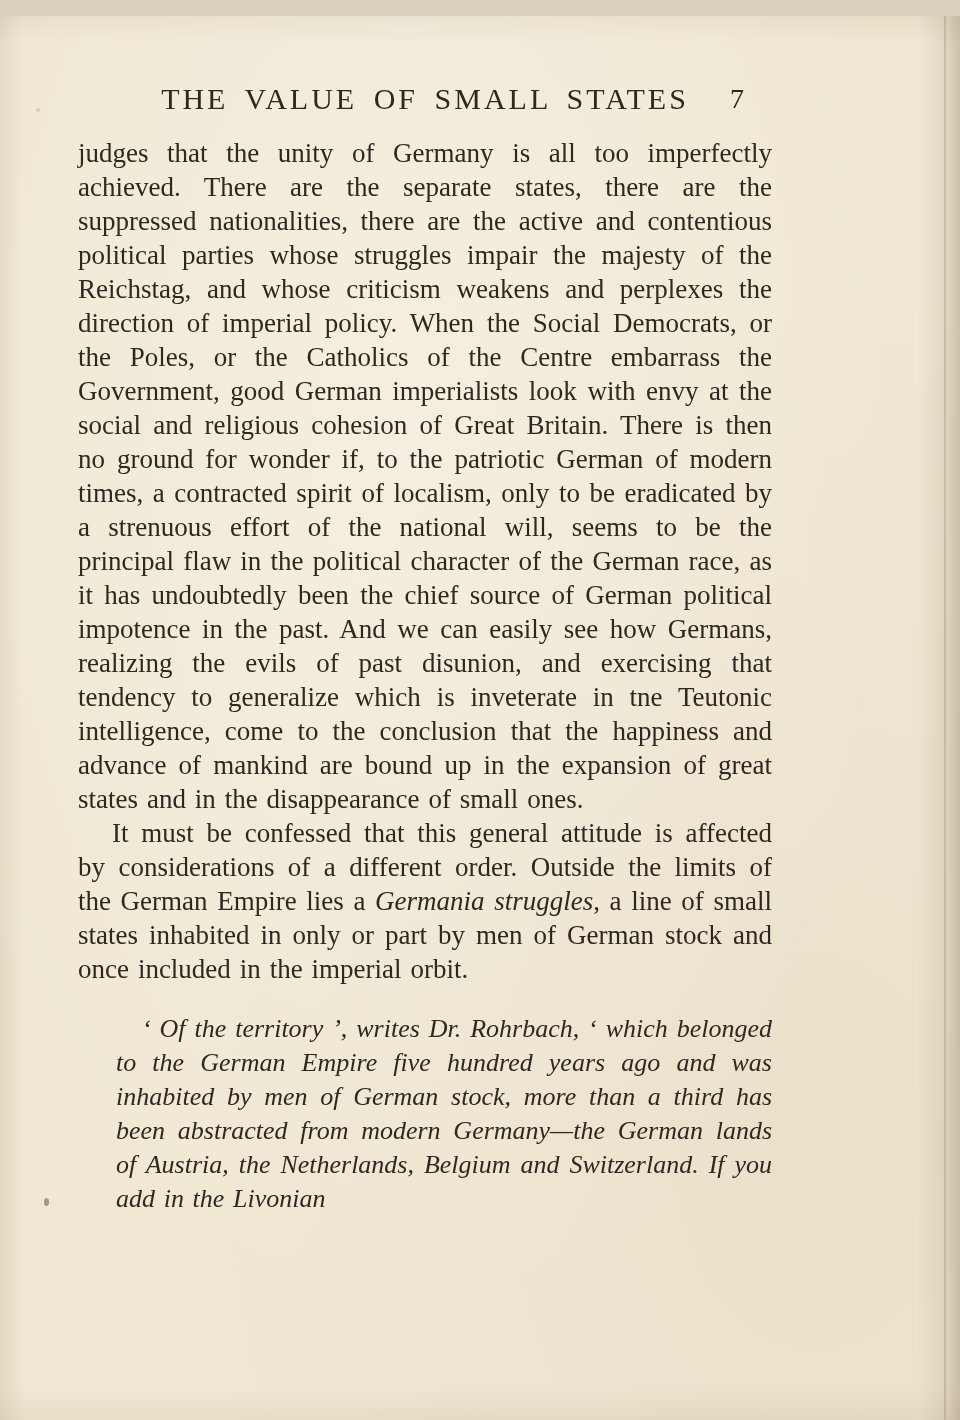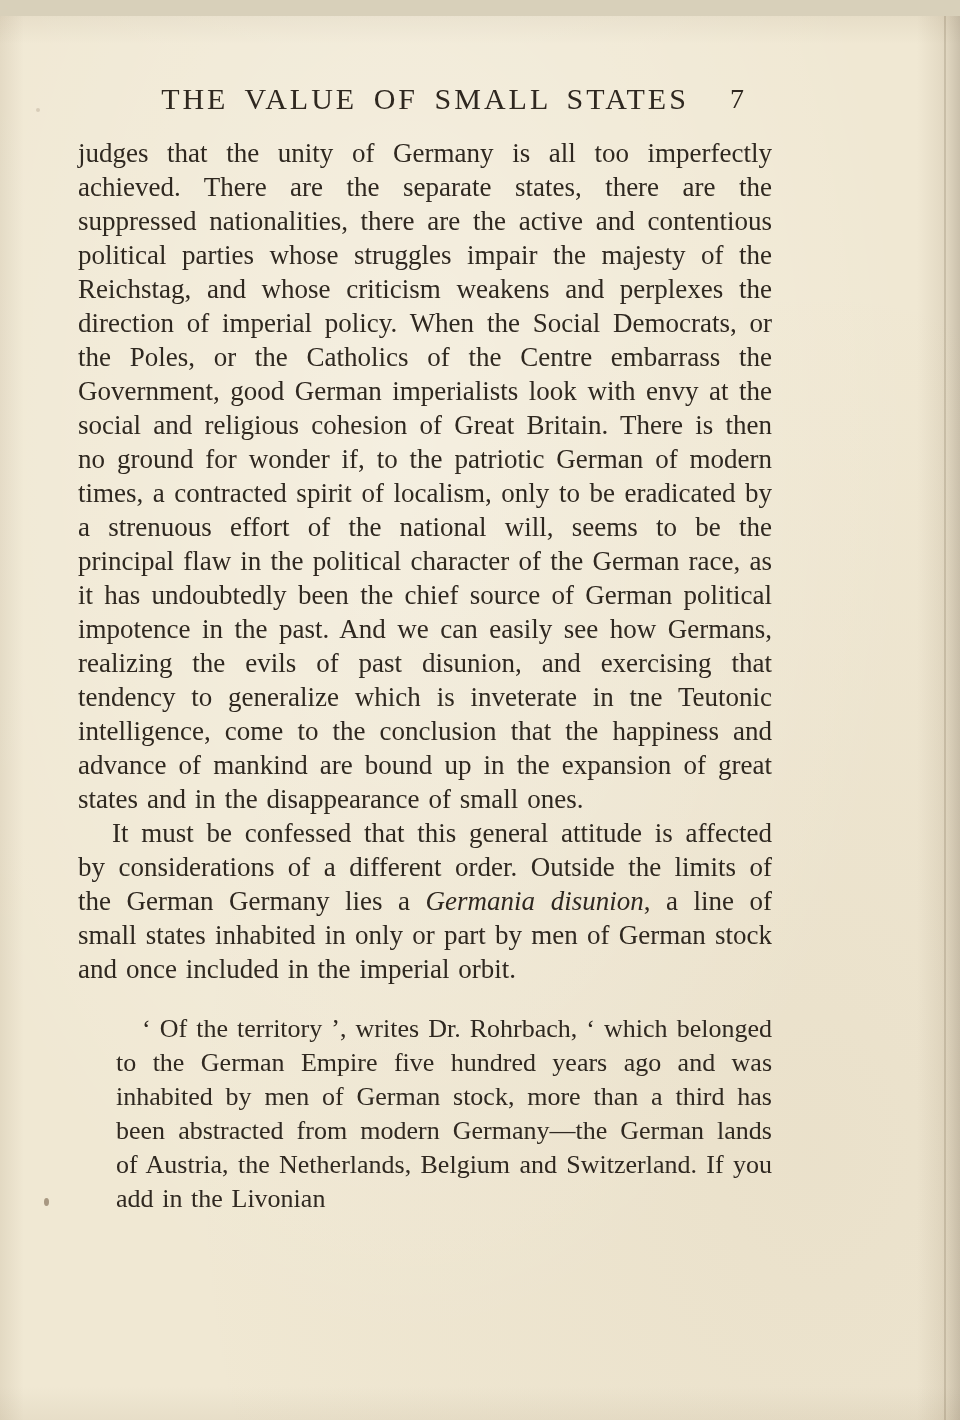--- a/index.html
+++ b/index.html
@@ -73,36 +73,37 @@
   }
   .para.no-indent { text-indent: 0; }
   .para.indent   { text-indent: 34px; }
   .para.quote {
     margin-top: 26px;
     margin-left: 38px;
     width: 656px;
     text-indent: 26px;
     font-size: 26px;
     line-height: 34px;
+    font-style: italic;
   }
   em { font-style: italic; }
 </style>
 </head>
 <body>
 
 <div class="page">
   <div class="page-edge-line"></div>
   <div class="blemish b1"></div>
   <div class="blemish b2"></div>
 
   <div class="header">
     <span class="running-title">THE VALUE OF SMALL STATES</span>
     <span class="page-number">7</span>
   </div>
 
   <div class="text-block">
     <p class="para no-indent">judges that the unity of Germany is all too imperfectly achieved. There are the separate states, there are the suppressed nationalities, there are the active and contentious political parties whose struggles impair the majesty of the Reichstag, and whose criticism weakens and perplexes the direction of imperial policy. When the Social Democrats, or the Poles, or the Catholics of the Centre embarrass the Government, good German imperialists look with envy at the social and religious cohesion of Great Britain. There is then no ground for wonder if, to the patriotic German of modern times, a contracted spirit of localism, only to be eradicated by a strenuous effort of the national will, seems to be the principal flaw in the political character of the German race, as it has undoubtedly been the chief source of German political impotence in the past. And we can easily see how Germans, realizing the evils of past disunion, and exercising that tendency to generalize which is inveterate in tne Teutonic intelligence, come to the conclusion that the happiness and advance of mankind are bound up in the expansion of great states and in the disappearance of small ones.</p>
 
-    <p class="para indent"><span>It must be confessed that this general attitude is affected by considerations of a different order. Outside the limits of the German Germany lies a </span><em>Germania disunion</em><span>, a line of small states inhabited in only or part by men of German stock and once included in the imperial orbit.</span></p>
+    <p class="para indent"><span>It must be confessed that this general attitude is affected by considerations of a different order. Outside the limits of the German Empire lies a </span><em>Germania struggles</em><span>, a line of small states inhabited in only or part by men of German stock and once included in the imperial orbit.</span></p>
 
     <p class="para quote">‘ Of the territory ’, writes Dr. Rohrbach, ‘ which belonged to the German Empire five hundred years ago and was inhabited by men of German stock, more than a third has been abstracted from modern Germany—the German lands of Austria, the Netherlands, Belgium and Switzerland. If you add in the Livonian</p>
   </div>
 </div>
 
 </body></html>

